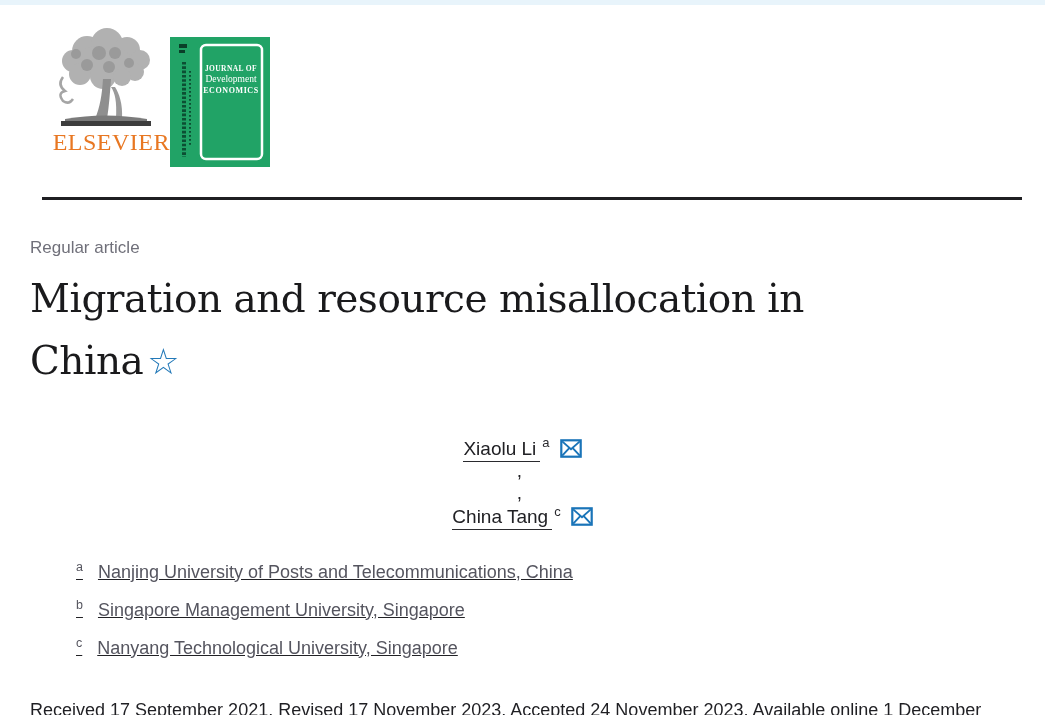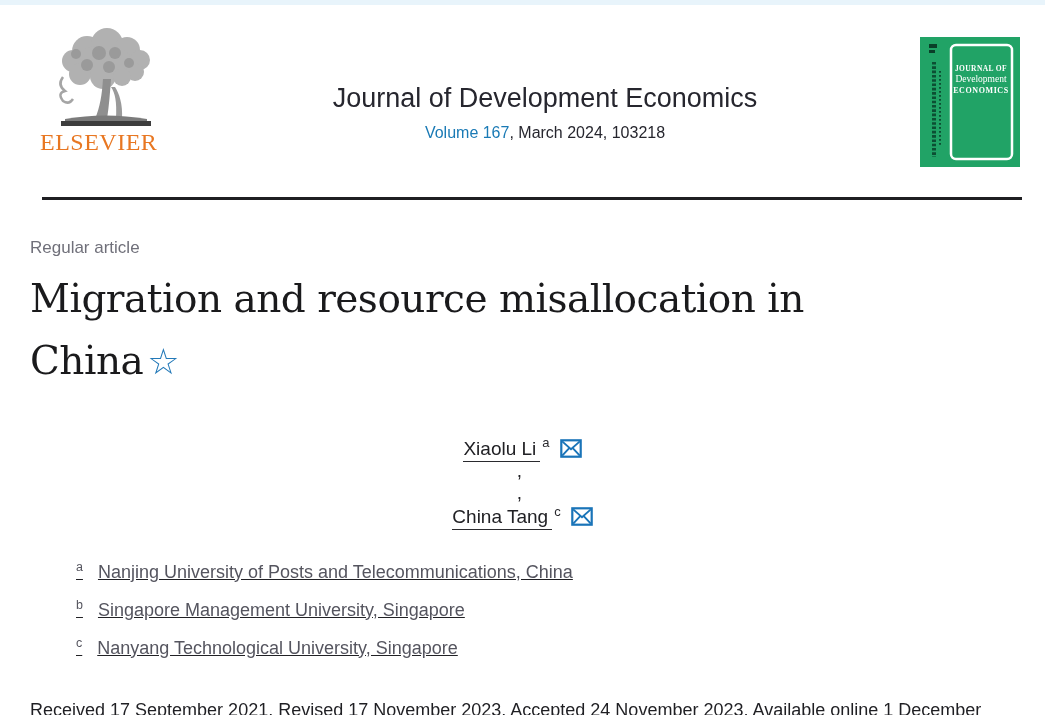--- a/index.html
+++ b/index.html
@@ -16,21 +16,21 @@
   }
   
   .header {
     display: flex;
     align-items: flex-start;
     padding: 22px 25px 0 40px;
   }
   .logo-block {
     width: 130px;
     flex: 0 0 auto;
-    text-align: left;
+    text-align: right;
     cursor: pointer;
   }
   .logo-block svg { display: block; margin: 0 auto; }
   .elsevier-word {
     font-family: "Liberation Serif", serif;
     color: #e87722;
     font-size: 24px;
     letter-spacing: 0.5px;
     margin-top: 2px;
     white-space: nowrap;
@@ -181,26 +181,20 @@
         <path d="M54,52 C53,68 51,80 46,92 L58,92 C60,79 61,66 62,52 Z" fill="#8f8f8f"></path>
         <path d="M62,60 C66,66 68,74 67,92 L73,92 C74,77 70,66 66,60 Z" fill="#9a9a9a"></path>
         <path d="M16,92 Q56,85 98,92 L98,95 L16,95 Z" fill="#7b7b7b"></path>
         <rect x="12" y="94" width="90" height="5" fill="#3d3d3d"></rect>
         <path d="M14,50 q-6,8 2,14 q-8,2 -2,10 q6,4 10,-2" fill="none" stroke="#a5a5a5" stroke-width="2.5"></path>
       </svg>
     </span>
     <div class="elsevier-word">ELSEVIER</div>
   </div>
 
-  <div class="header-center">
-    <a class="journal-title">Journal of Development Economics</a>
-    <div class="volume-line">
-      <a>Volume 167</a><span>, March 2024, 103218</span>
-    </div>
-  </div>
 
   <div class="cover-thumb">
     <svg width="100" height="130" viewBox="0 0 100 130">
       <rect width="100" height="130" fill="#21a366"></rect>
       <rect x="9" y="7" width="8" height="4" fill="#0a3f29"></rect>
       <rect x="9" y="13" width="6" height="3" fill="#0a3f29"></rect>
       <line x1="14" y1="25" x2="14" y2="120" stroke="#0c4f33" stroke-width="4" stroke-dasharray="2.6 1.7"></line>
       <line x1="20" y1="34" x2="20" y2="110" stroke="#0c4f33" stroke-width="2" stroke-dasharray="1.8 2.2"></line>
       <rect x="31" y="8" width="61" height="114" rx="5" fill="none" stroke="#ffffff" stroke-width="2.5"></rect>
       <text x="61" y="34" fill="#ffffff" font-family="Liberation Serif, serif" font-size="7.5" font-weight="bold" text-anchor="middle" letter-spacing="0.4">JOURNAL OF</text>

